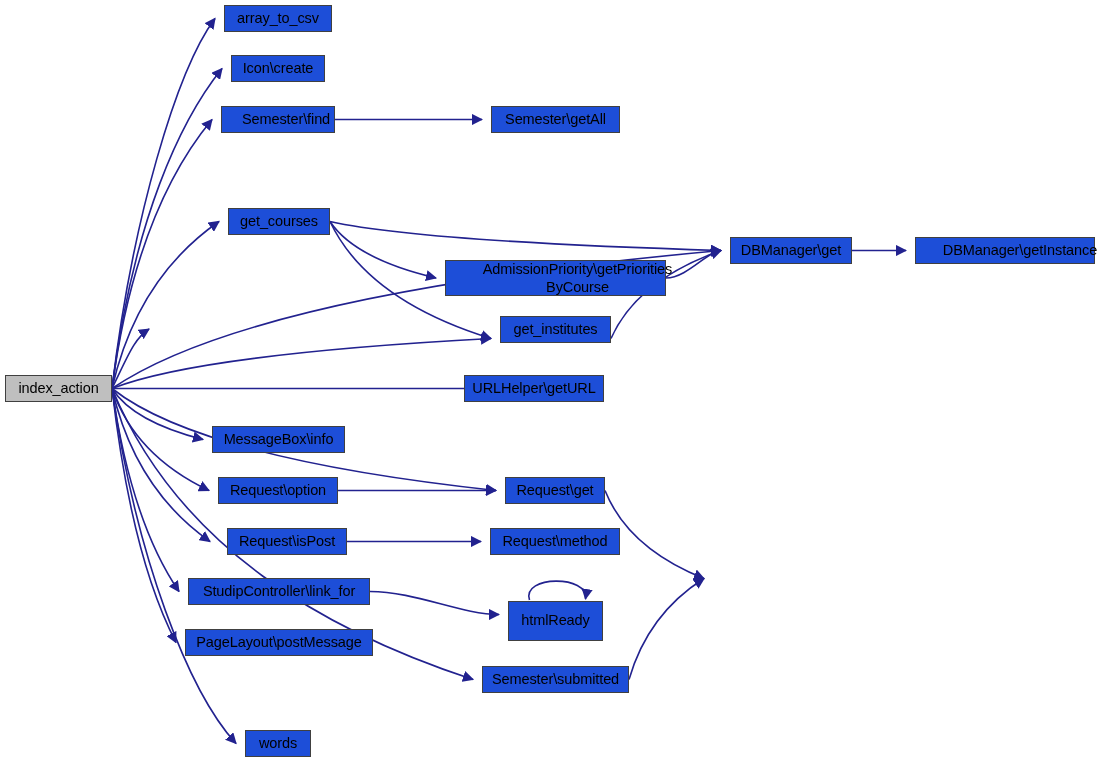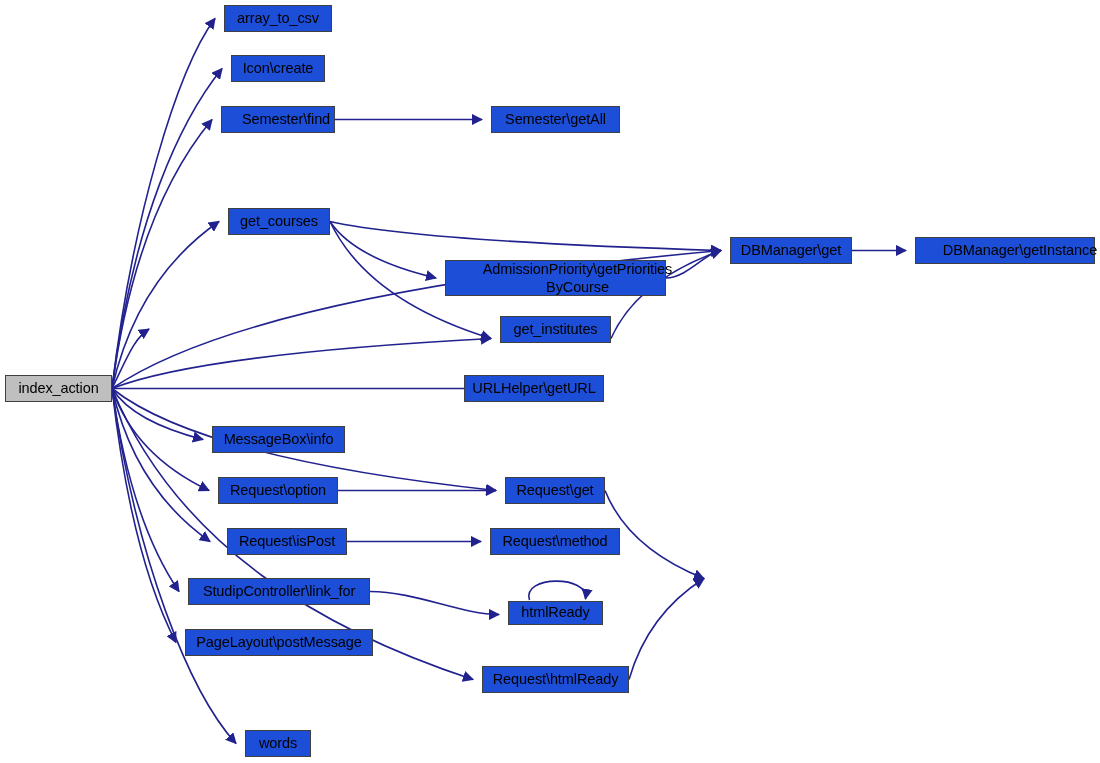--- a/index.html
+++ b/index.html
@@ -105,17 +105,17 @@
     <div class="node two-line" style="left: 445px; top: 260px; width: 221px; height: 36px; padding-left: 44px;"><span>AdmissionPriority\getPriorities
 ByCourse</span></div>
     <div class="node" style="left: 500px; top: 316px; width: 111px; height: 27px;"><span>get_institutes</span></div>
     <div class="node" style="left: 464px; top: 375px; width: 140px; height: 27px; text-align: center;"><span>URLHelper\getURL</span></div>
     <div class="node" style="left: 212px; top: 426px; width: 133px; height: 27px;"><span>MessageBox\info</span></div>
     <div class="node" style="left: 218px; top: 477px; width: 120px; height: 27px;"><span>Request\option</span></div>
     <div class="node" style="left: 505px; top: 477px; width: 100px; height: 27px;"><span>Request\get</span></div>
     <div class="node" style="left: 219px; top: 528px; width: 120px; height: 27px; margin-left: 8px;"><span>Request\isPost</span></div>
     <div class="node" style="left: 490px; top: 528px; width: 130px; height: 27px;"><span>Request\method</span></div>
     <div class="node" style="left: 188px; top: 578px; width: 182px; height: 27px;"><span>StudipController\link_for</span></div>
-    <div class="node" style="left: 508px; top: 601px; width: 95px; height: 24px;"><span>htmlReady</span></div>
+    <div class="node" style="left: 508px; top: 601px; width: 95px; height: 40px;"><span>htmlReady</span></div>
     <div class="node" style="left: 185px; top: 629px; width: 188px; height: 27px;"><span>PageLayout\postMessage</span></div>
-    <div class="node" style="left: 482px; top: 666px; width: 147px; height: 27px;"><span>Request\htmlReady</span></div>
+    <div class="node" style="left: 482px; top: 666px; width: 147px; height: 27px;"><span>Semester\submitted</span></div>
     <div class="node" style="left: 245px; top: 730px; width: 66px; height: 27px;"><span>words</span></div>
   </div>
 
 </body></html>

